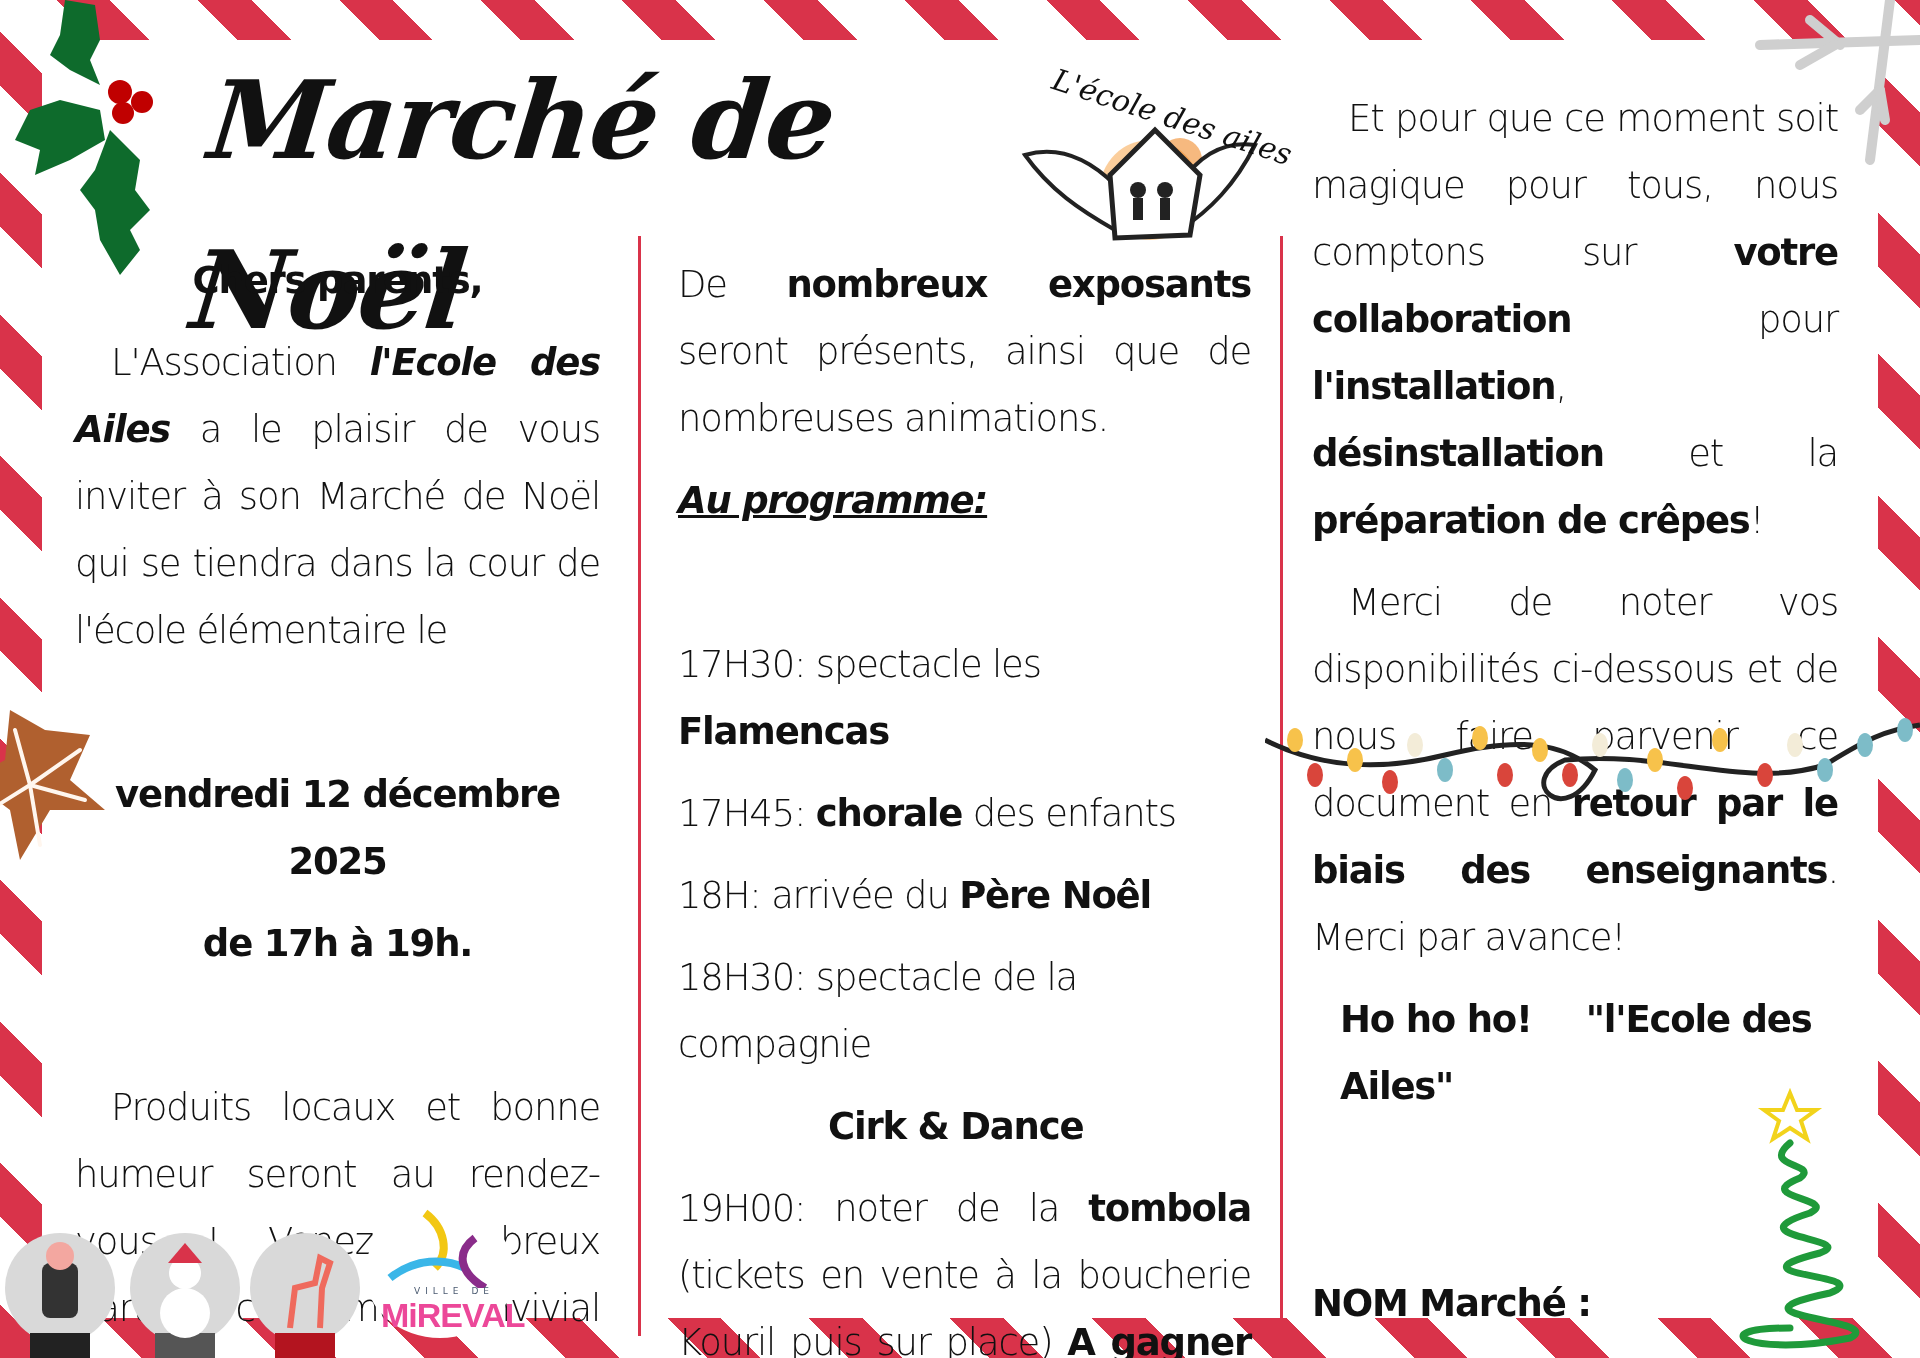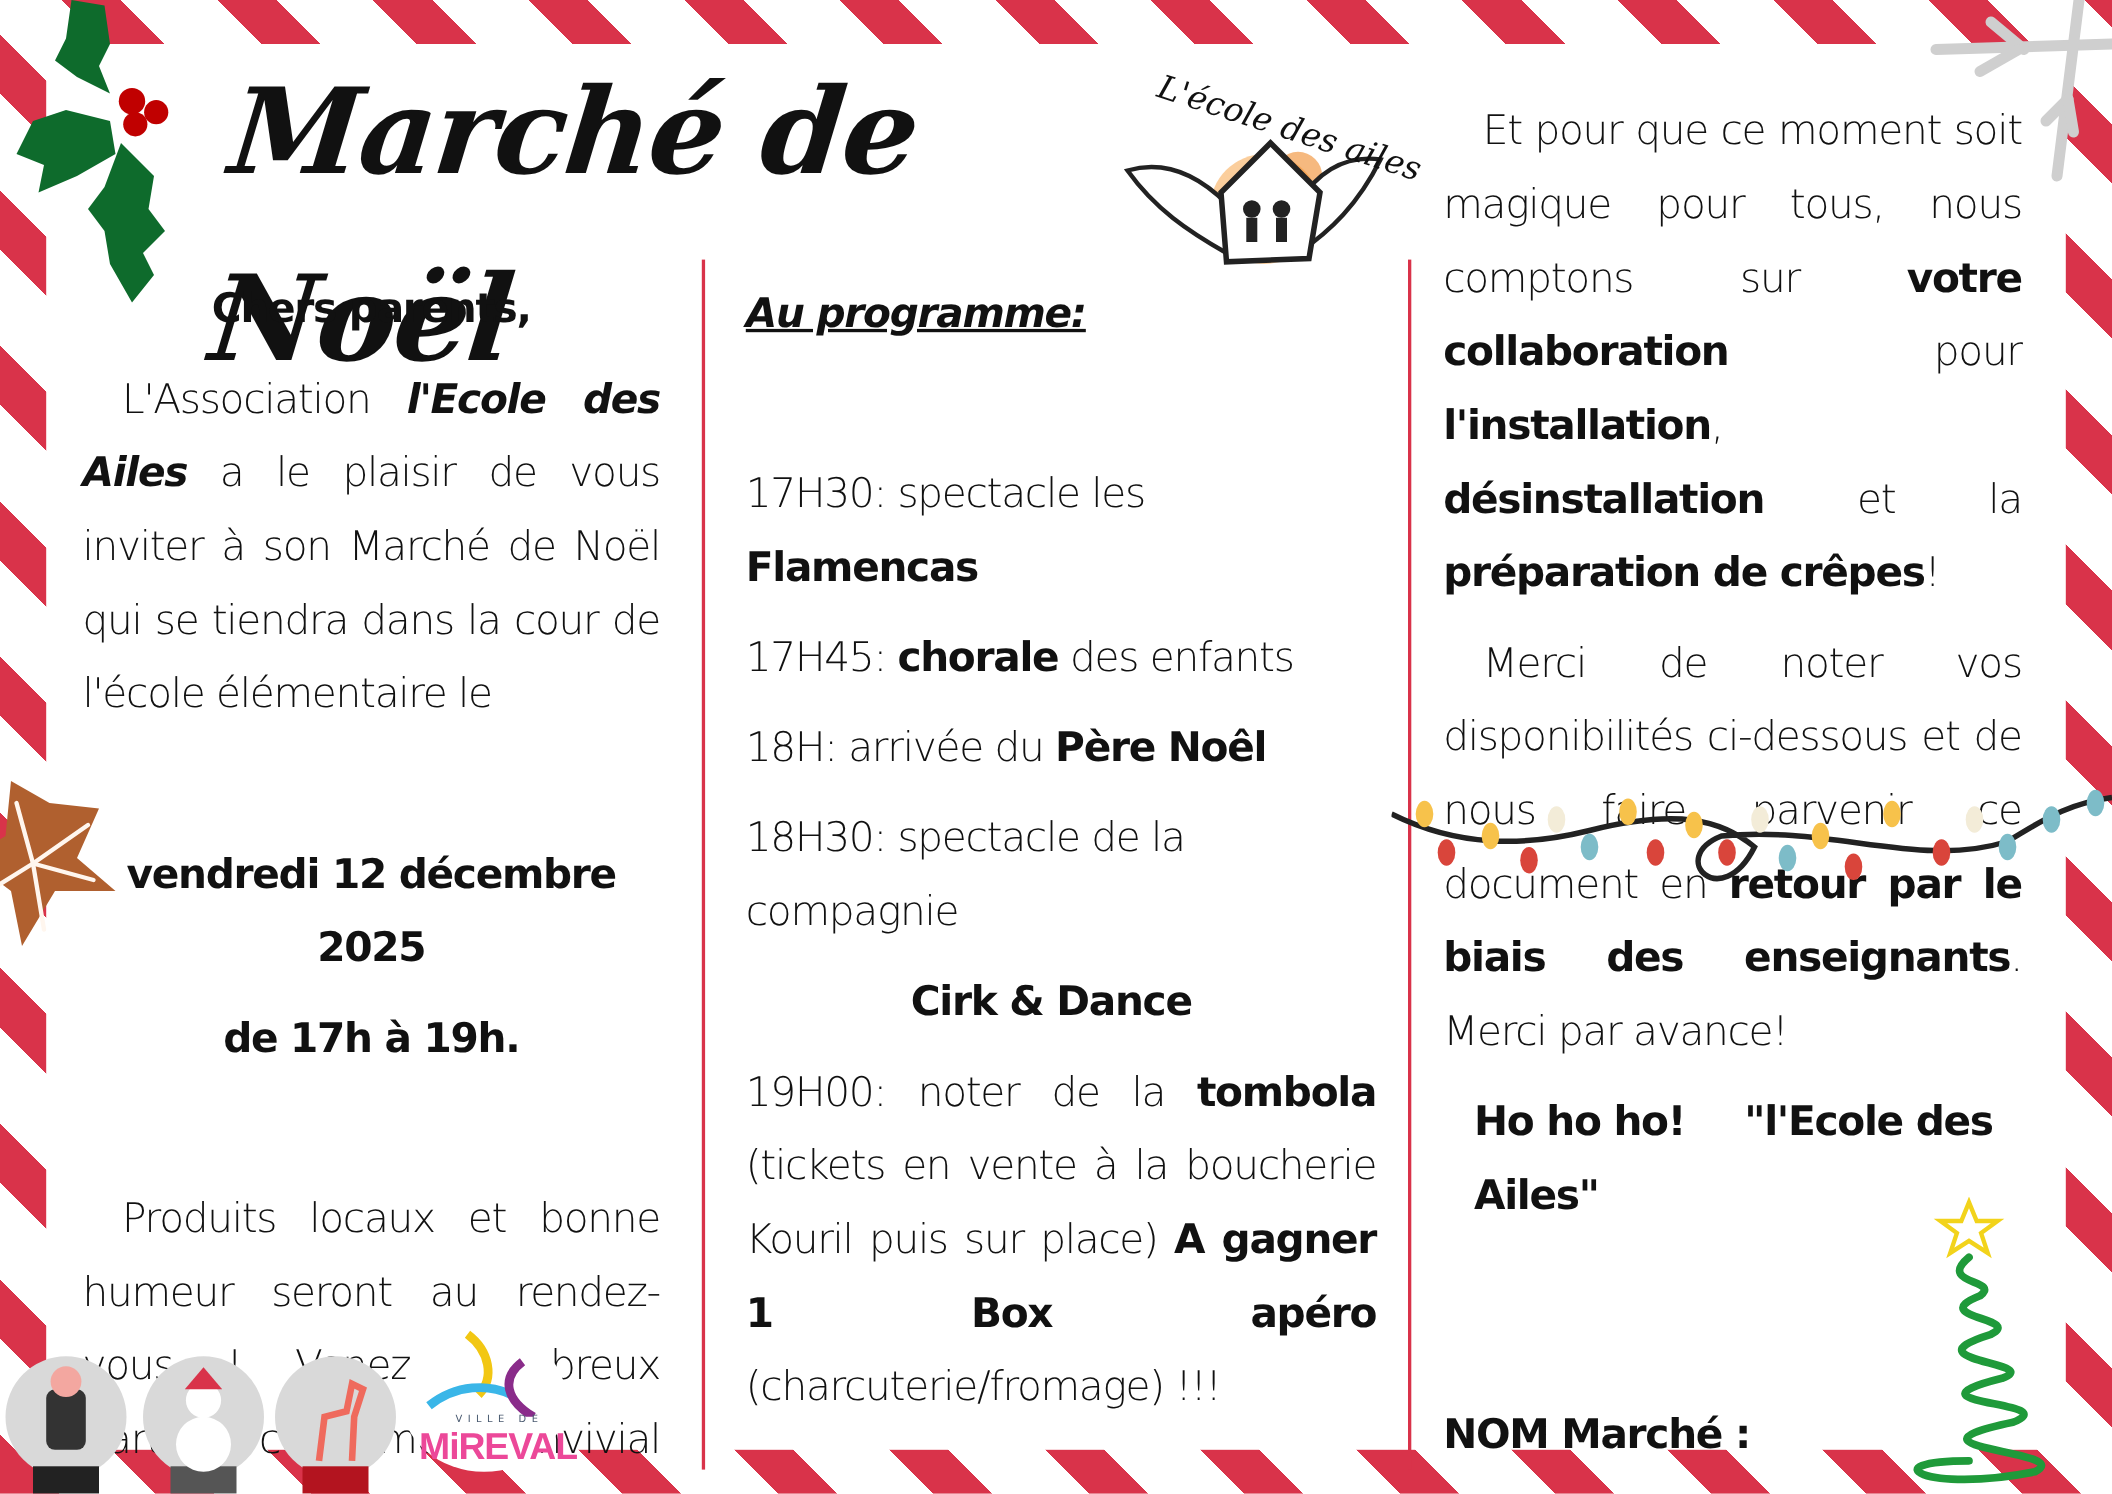--- a/index.html
+++ b/index.html
@@ -158,20 +158,23 @@
   <svg width="150" height="80" viewBox="0 0 150 80">
     <path d="M60 5 C80 20 85 45 70 60" stroke="#f2c713" stroke-width="8" fill="none"></path>
     <path d="M25 70 C50 50 80 50 100 60" stroke="#3ab6e8" stroke-width="8" fill="none"></path>
     <path d="M110 30 C90 45 95 65 120 80" stroke="#8a2c8a" stroke-width="8" fill="none"></path>
   </svg>
   <span class="txt1">VILLE DE</span>
   <span class="txt2">MiREVAL</span>
 </div>
 
 <div class="col col2">
+  <p class="j">
+    <span>De </span><span class="b">nombreux exposants</span><span> seront présents, ainsi que de nombreuses animations.</span>
+  </p>
   <p class="heading-prog">Au programme:</p>
   <p style="height:67px"></p>
   <p><span>17H30:</span><span> spectacle les </span><span class="b">Flamencas</span><span></span></p>
   <p><span>17H45:</span><span> </span><span class="b">chorale</span><span> des enfants</span></p>
   <p><span>18H:</span><span> arrivée du </span><span class="b">Père Noêl</span><span></span></p>
   <p><span>18H30:</span><span> spectacle de la compagnie</span></p>
   <p class="b" style="padding-left:150px">Cirk &amp; Dance</p>
   <p class="j">
     <span>19H00:</span><span> noter de la </span><span class="b">tombola</span><span> (tickets en vente à la boucherie Kouril puis sur place) </span><span class="b">A gagner 1 Box apéro</span><span> (charcuterie/fromage) !!!</span>
   </p>

